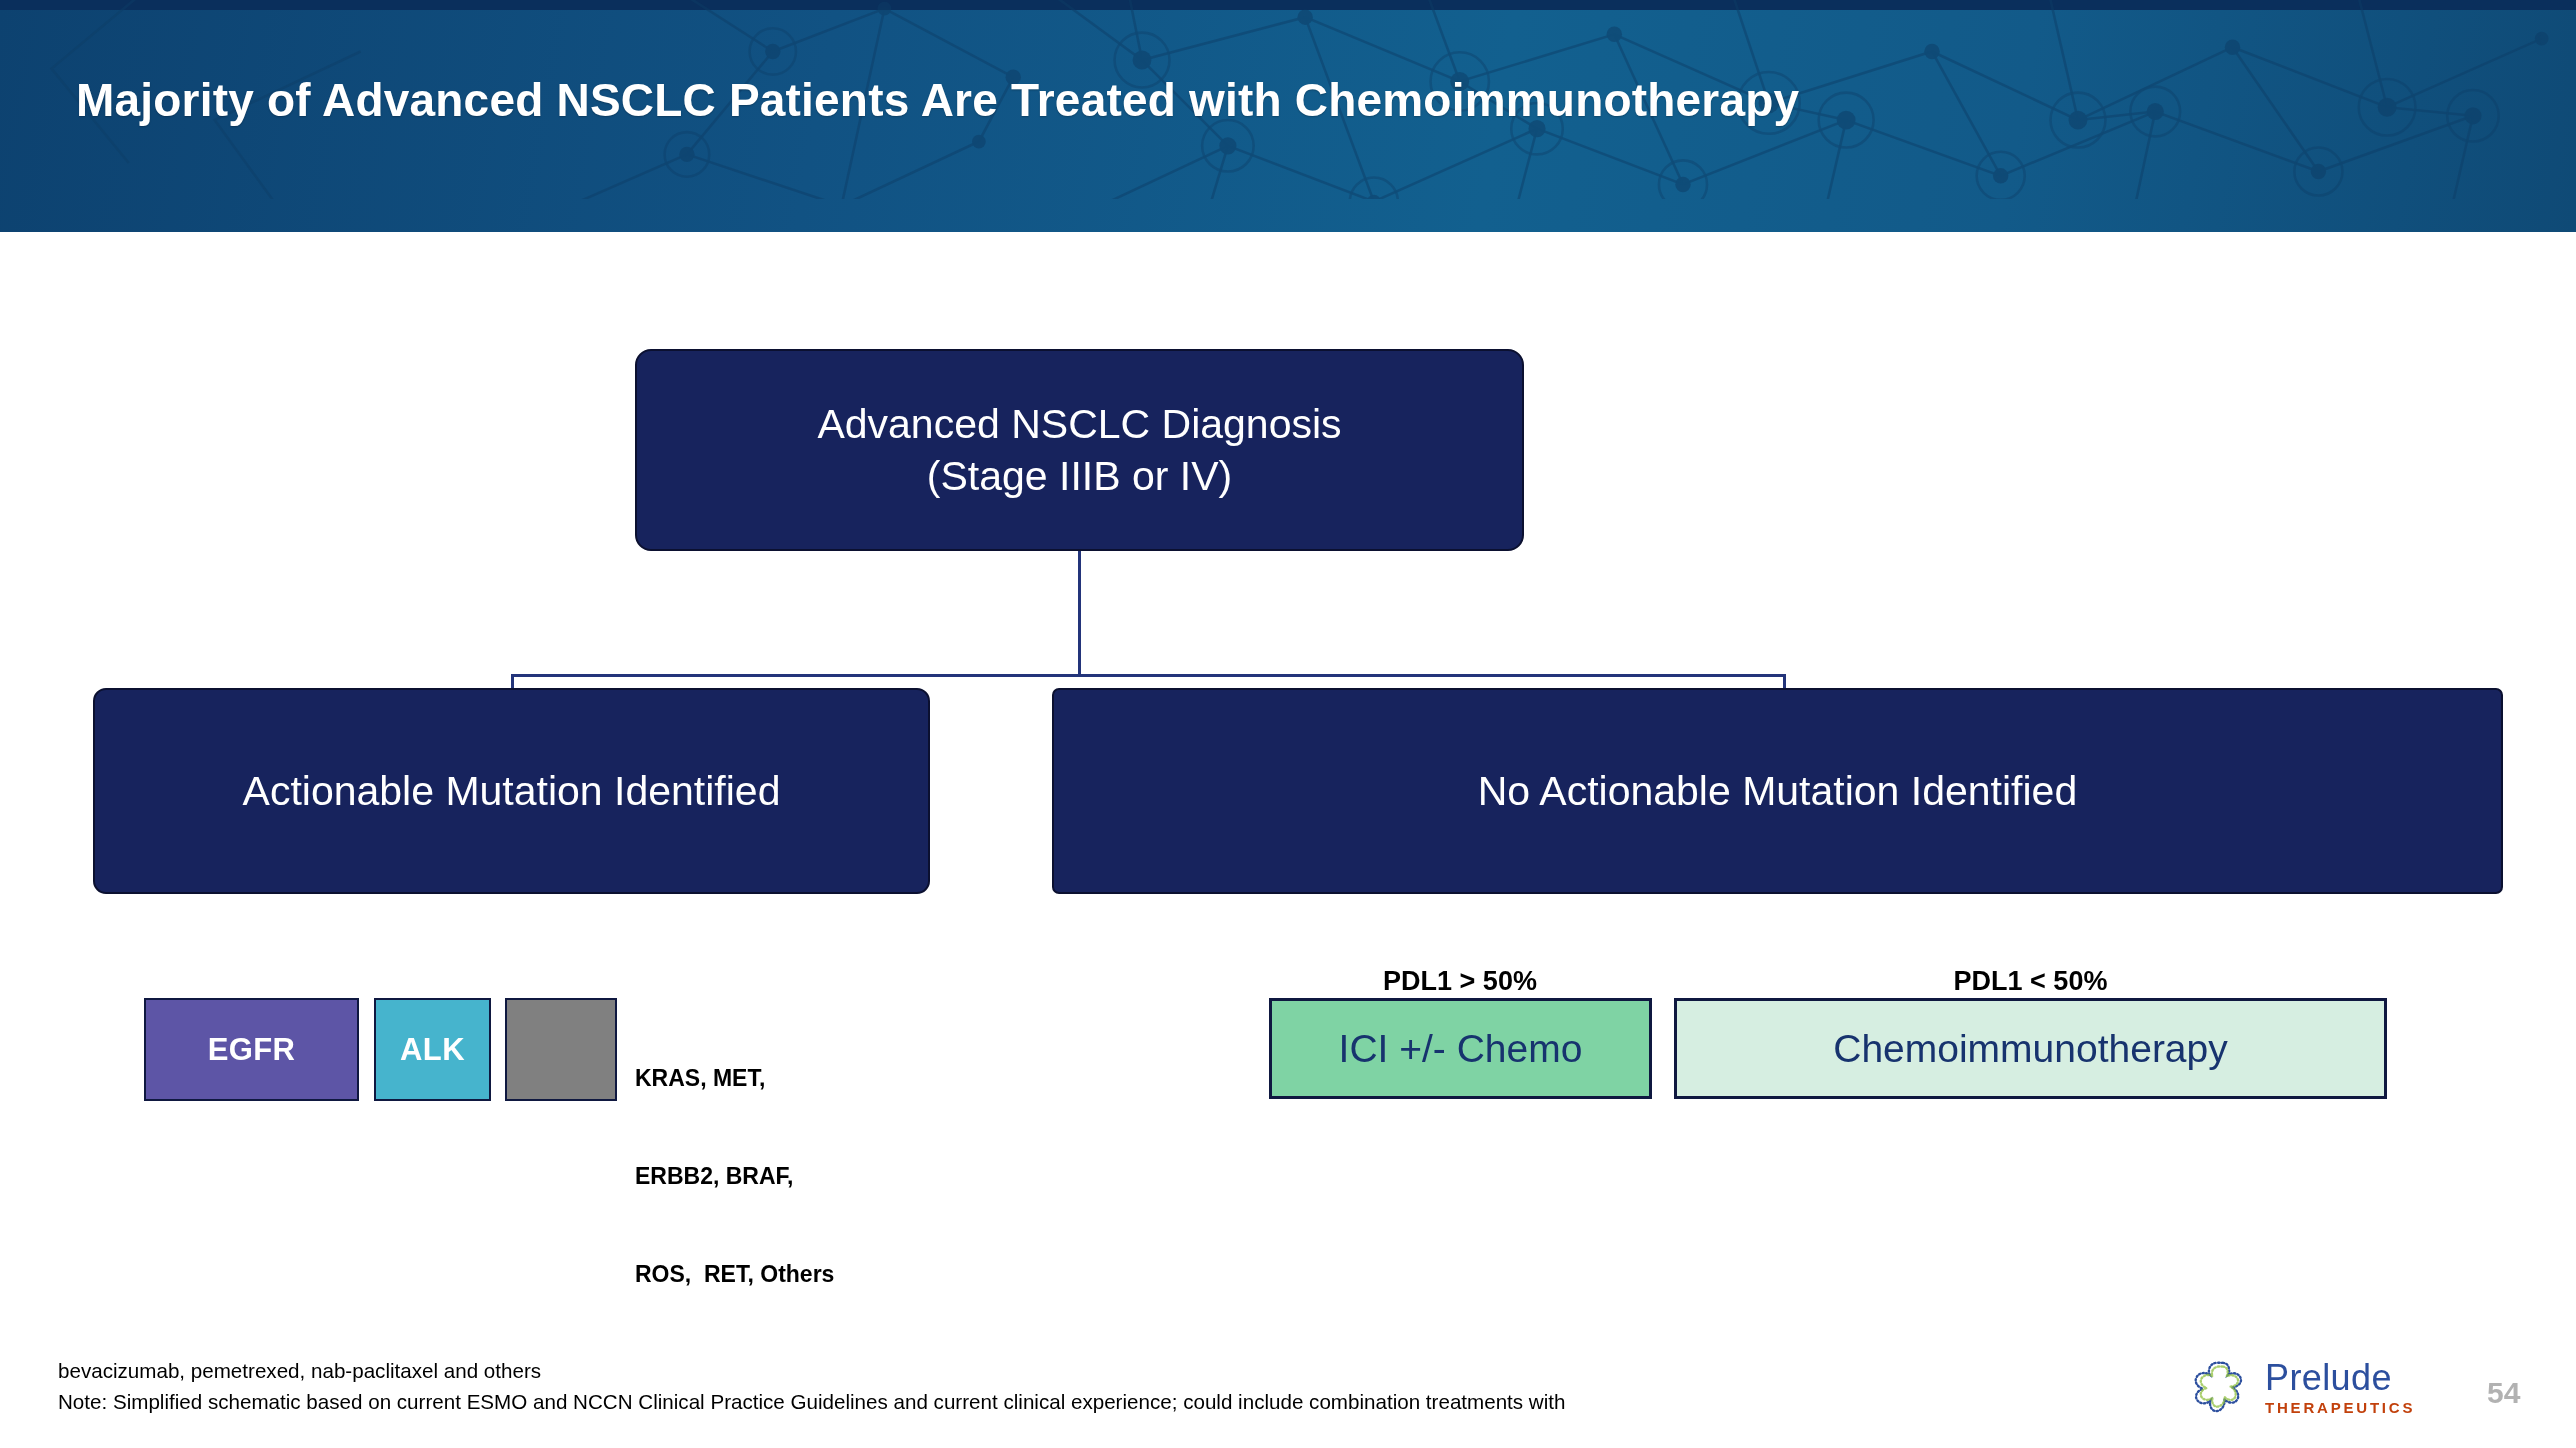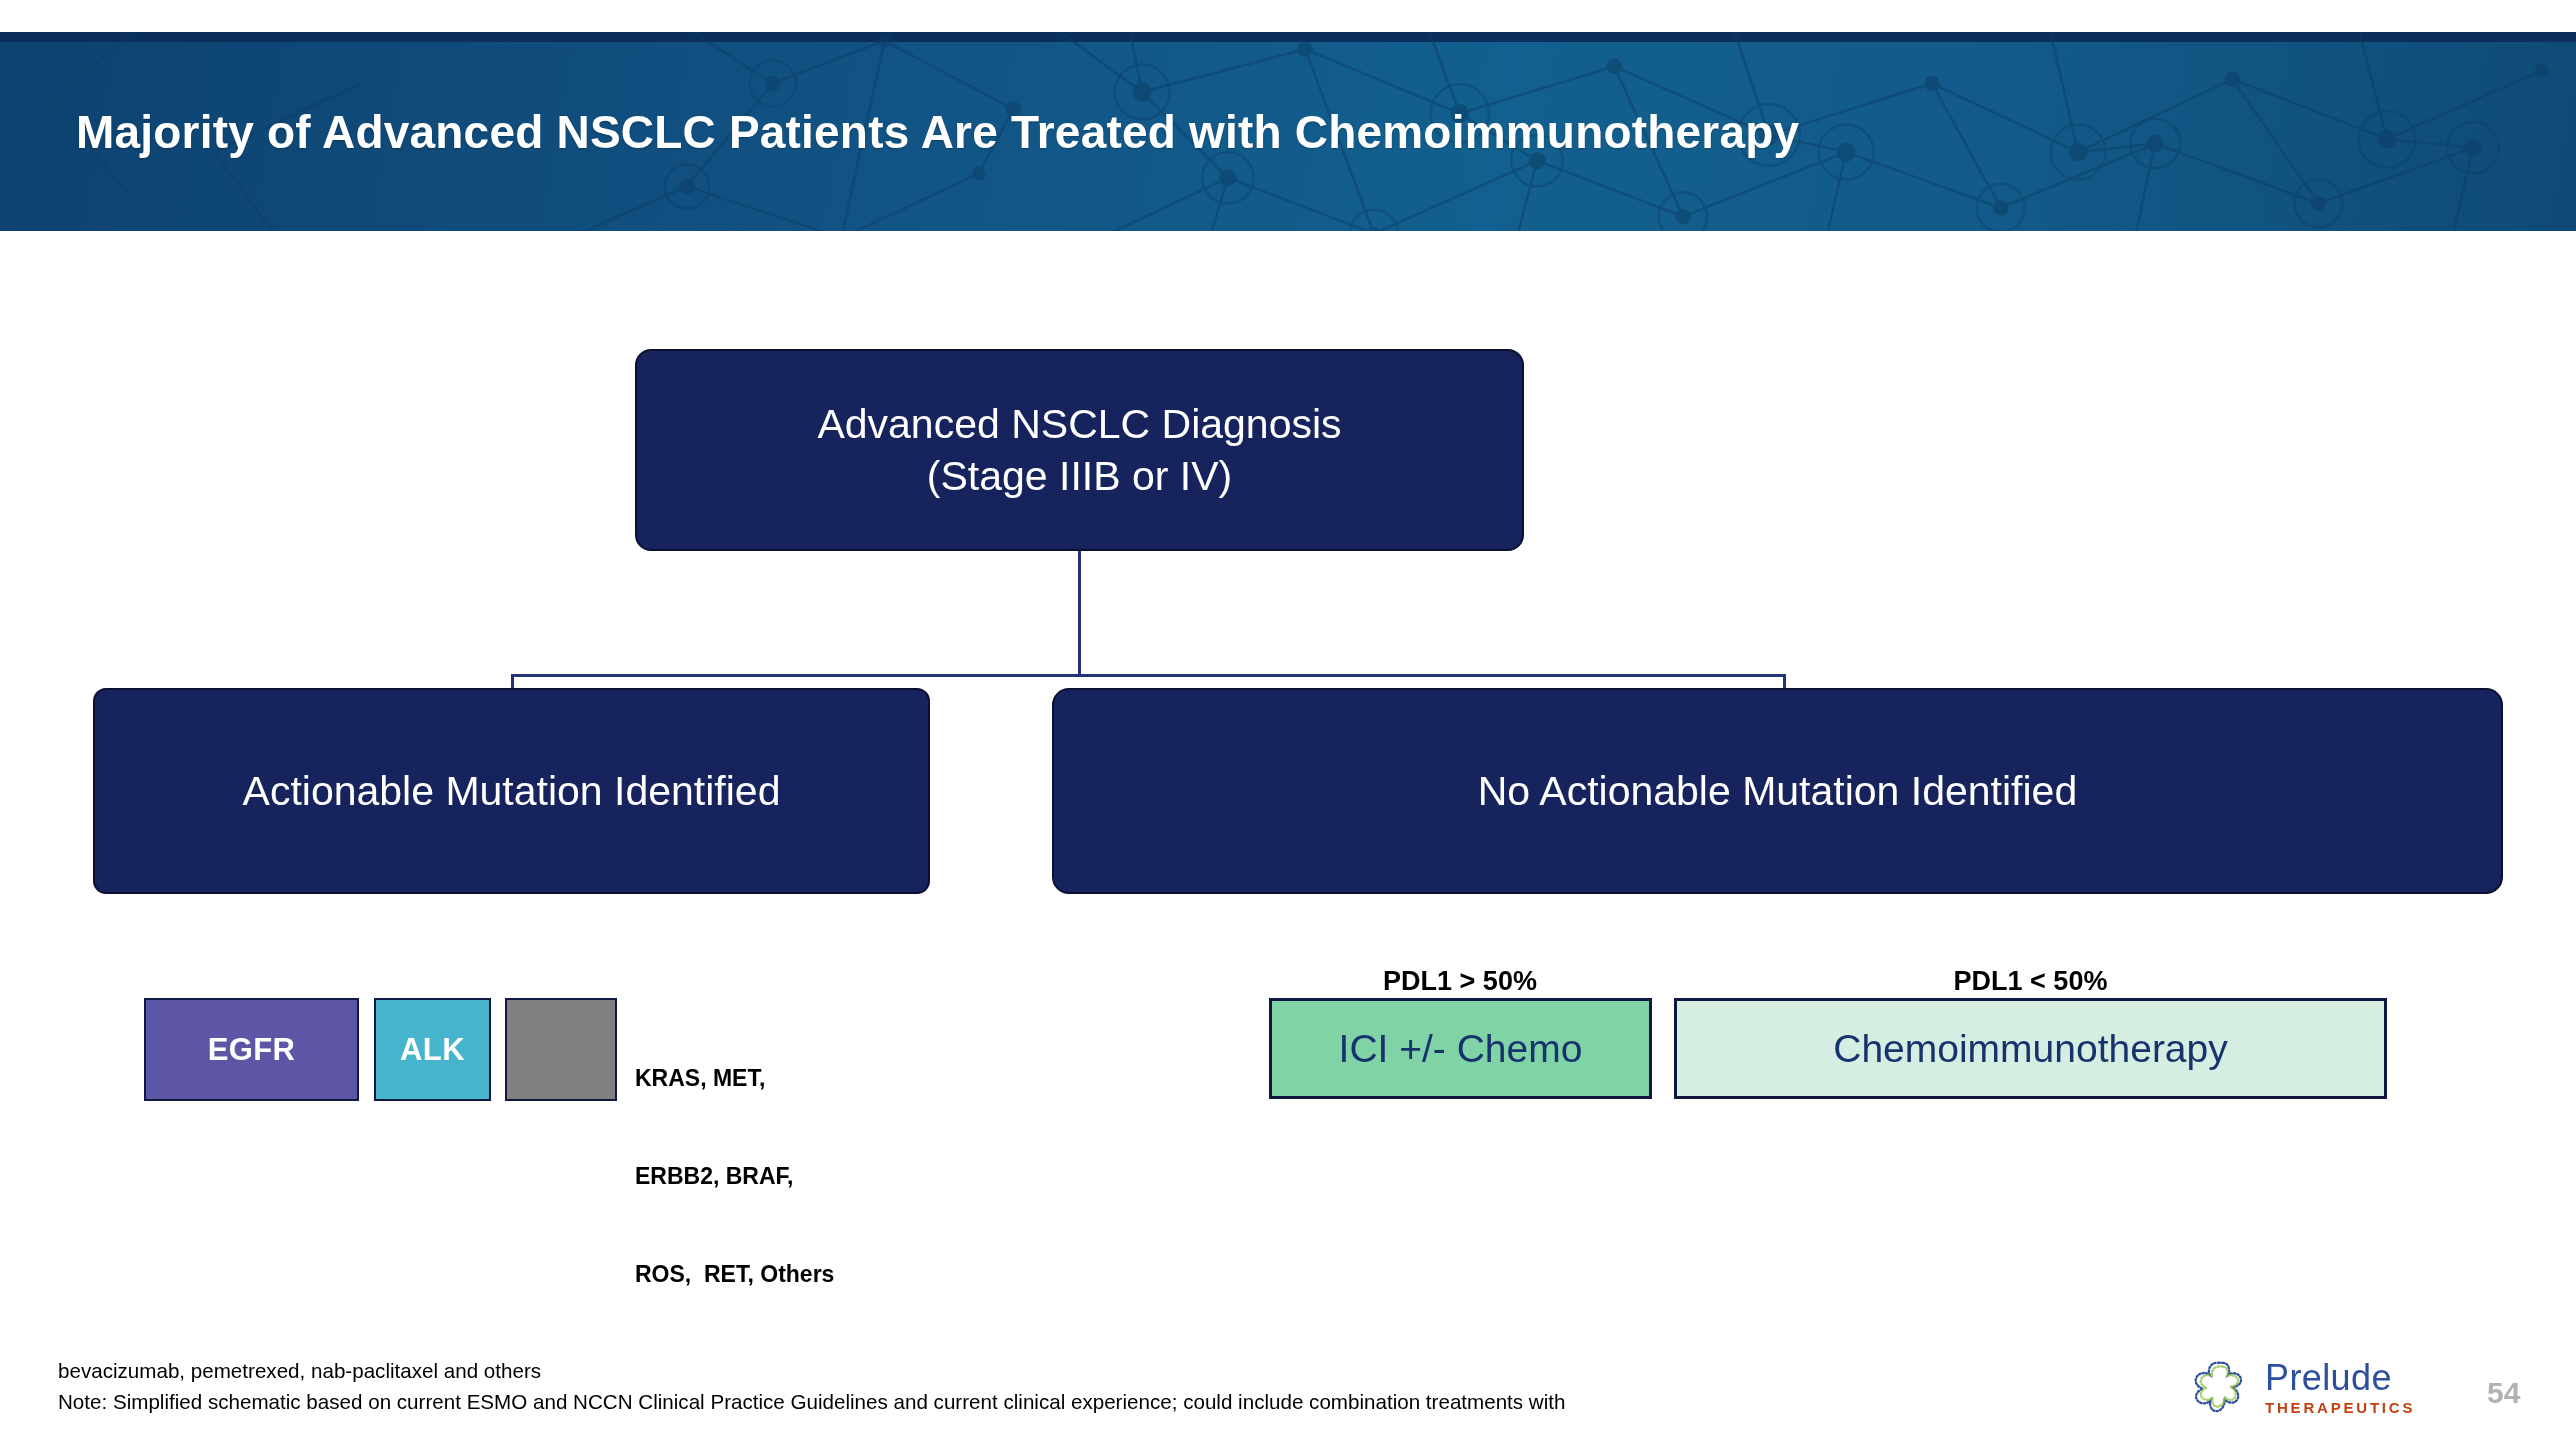--- a/index.html
+++ b/index.html
@@ -14,24 +14,23 @@
     overflow: hidden;
     font-family: "Liberation Sans", sans-serif;
     background: #ffffff;
   }
 
   
   #header-banner {
     position: absolute;
     left: 0; top: 0;
     width: 2576px;
-    height: 199px;
+    height: 232px;
     background: linear-gradient(100deg, #0d4270 0%, #115283 32%, #12608f 58%, #125a89 78%, #0f4a76 100%);
     overflow: hidden;
-    margin-top: 32px;
   }
   #header-topstrip {
     position: absolute;
     left: 0; top: 0;
     width: 2576px;
     height: 10.3px;
     background: #0a2f5c;
   }
   #header-network {
     position: absolute;
@@ -96,21 +95,21 @@
     font-size: 41px;
     border-radius: 13px;
   }
 
   #box-no-actionable {
     left: 1052px;
     top: 489px;
     width: 1451px;
     height: 206px;
     font-size: 41px;
-    border-radius: 17px;
+    border-radius: 7px;
   }
 
   
   .conn {
     position: absolute;
     background: #23347a;
   }
   #conn-stem      { left: 1078px; top: 352px;  width: 2.6px;   height: 125px; }
   #conn-bar       { left: 511px;  top: 475px;  width: 1275px; height: 2.6px; }
   #conn-drop-left { left: 511px;  top: 475px;  width: 2.6px;   height: 103px; }

